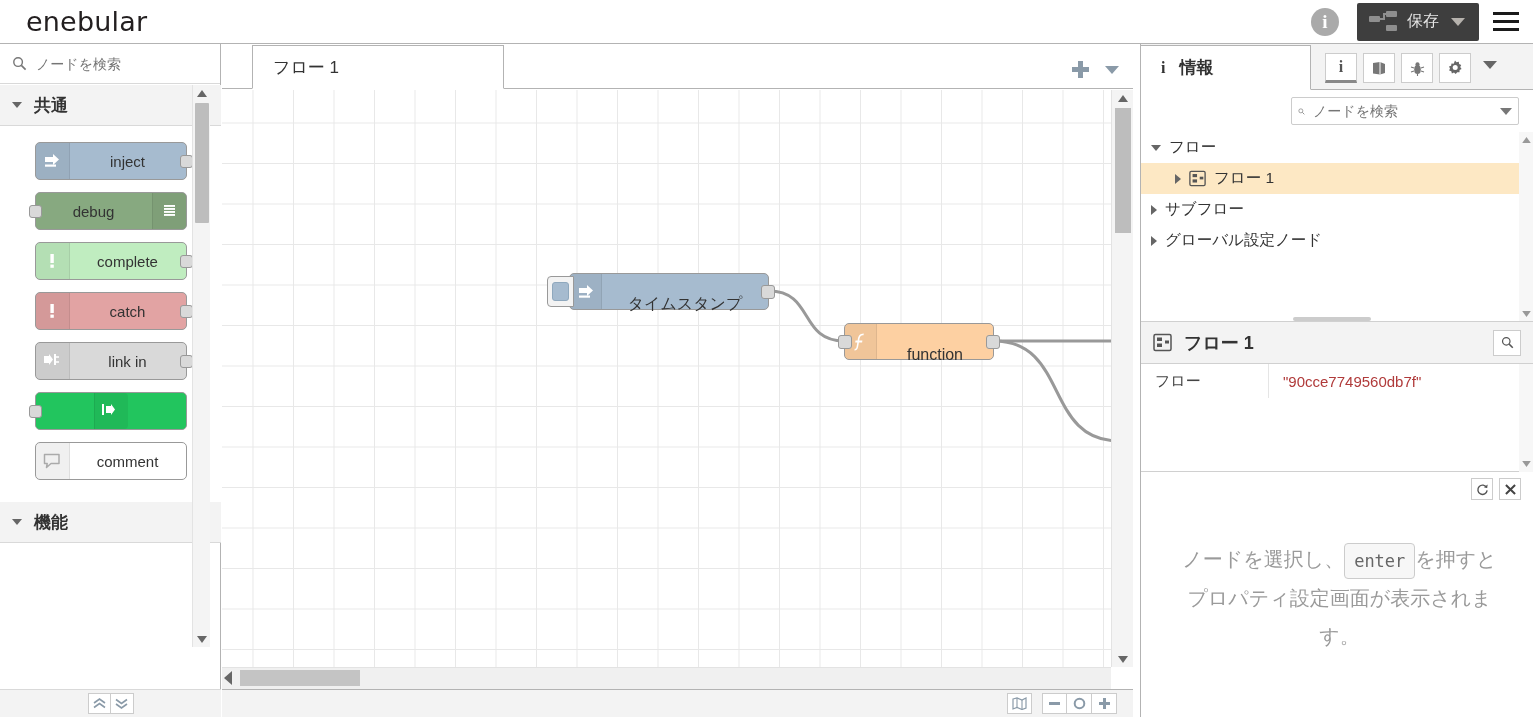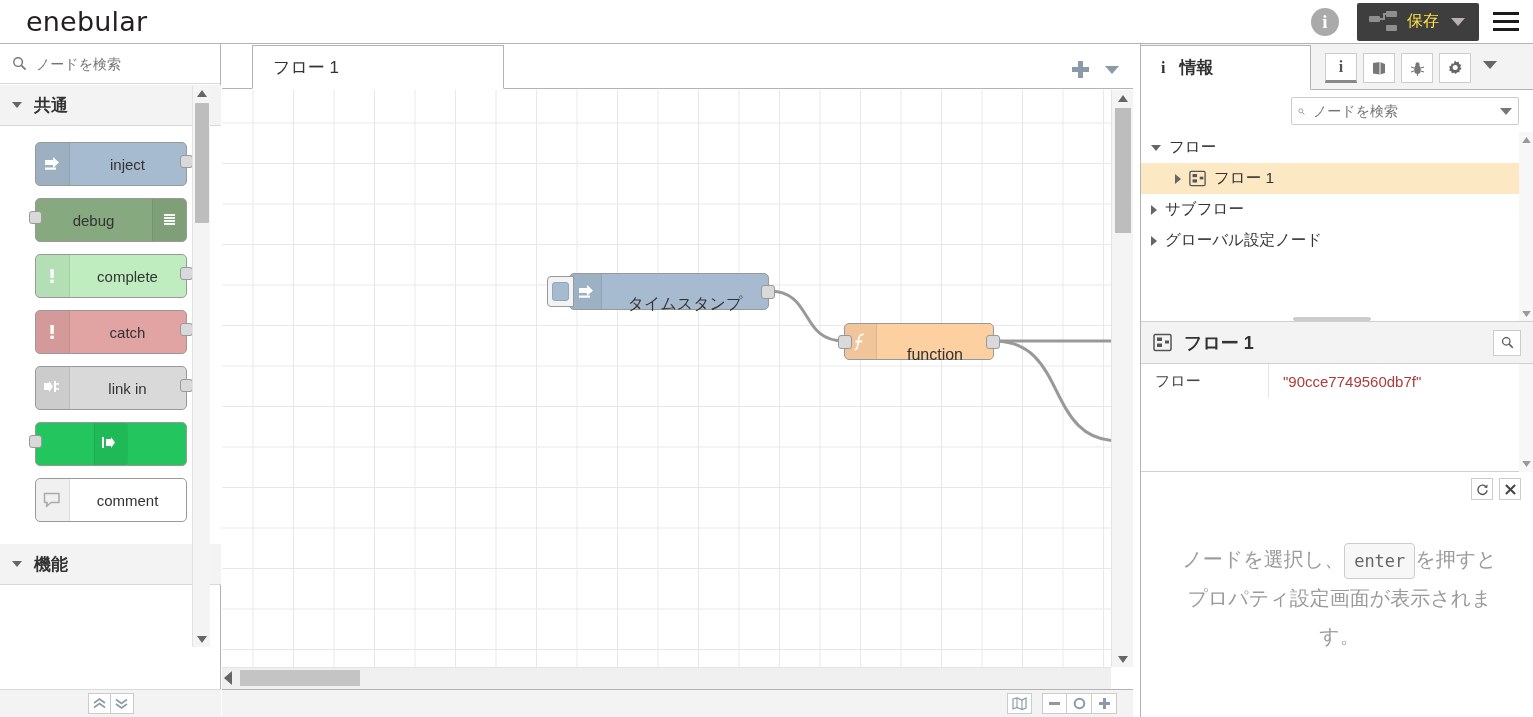--- a/index.html
+++ b/index.html
@@ -37,21 +37,21 @@
     display: flex; align-items: center; justify-content: center;
     font-family: "Liberation Serif", serif; font-weight: bold;
     font-size: 19px; line-height: 1;
   }
   .deploy-btn {
     display: flex; align-items: center; height: 38px;
     background: #3e3e3e; color: #bbb; border-radius: 2px;
     padding: 0 4px 0 12px; cursor: pointer;
   }
   .deploy-icon { width: 30px; height: 22px; margin-right: 8px; }
-  .deploy-label { font-size: 16px; color: #fde047; padding-right: 10px; }
+  .deploy-label { font-size: 16px; color: #e5e5e5; padding-right: 10px; }
   .deploy-caret {
     width: 0; height: 0; margin: 0 10px 0 2px;
     border-left: 7px solid transparent; border-right: 7px solid transparent;
     border-top: 8px solid #b6b2ad;
   }
   .hamburger {
     width: 54px; height: 44px; display: flex; flex-direction: column;
     align-items: center; justify-content: center; gap: 5px; cursor: pointer;
   }
   .hamburger i { display: block; width: 26px; height: 3px; background: #1a1a1a; }
@@ -81,21 +81,21 @@
     font-size: 17px; font-weight: bold; color: #333;
   }
   .cat-caret-d {
     width: 0; height: 0; margin-right: 12px;
     border-left: 5px solid transparent; border-right: 5px solid transparent;
     border-top: 6px solid #666;
   }
   .cat-body { padding: 16px 0 10px 0; background: #fff; }
 
   .pnode {
-    position: relative; width: 152px; height: 44px; margin: 0 auto 12px auto;
+    position: relative; width: 152px; height: 38px; margin: 0 auto 12px auto;
     border-radius: 5px; border: 1px solid #999;
     display: flex; align-items: center; cursor: move;
   }
   .pnode .lbl {
     flex: 1; text-align: center; font-size: 15px; color: #333;
     padding: 0 6px; white-space: nowrap; overflow: hidden;
   }
   .pnode .icoslot {
     width: 34px; height: 100%; display: flex; align-items: center;
     justify-content: center; background: rgba(0,0,0,.06);

